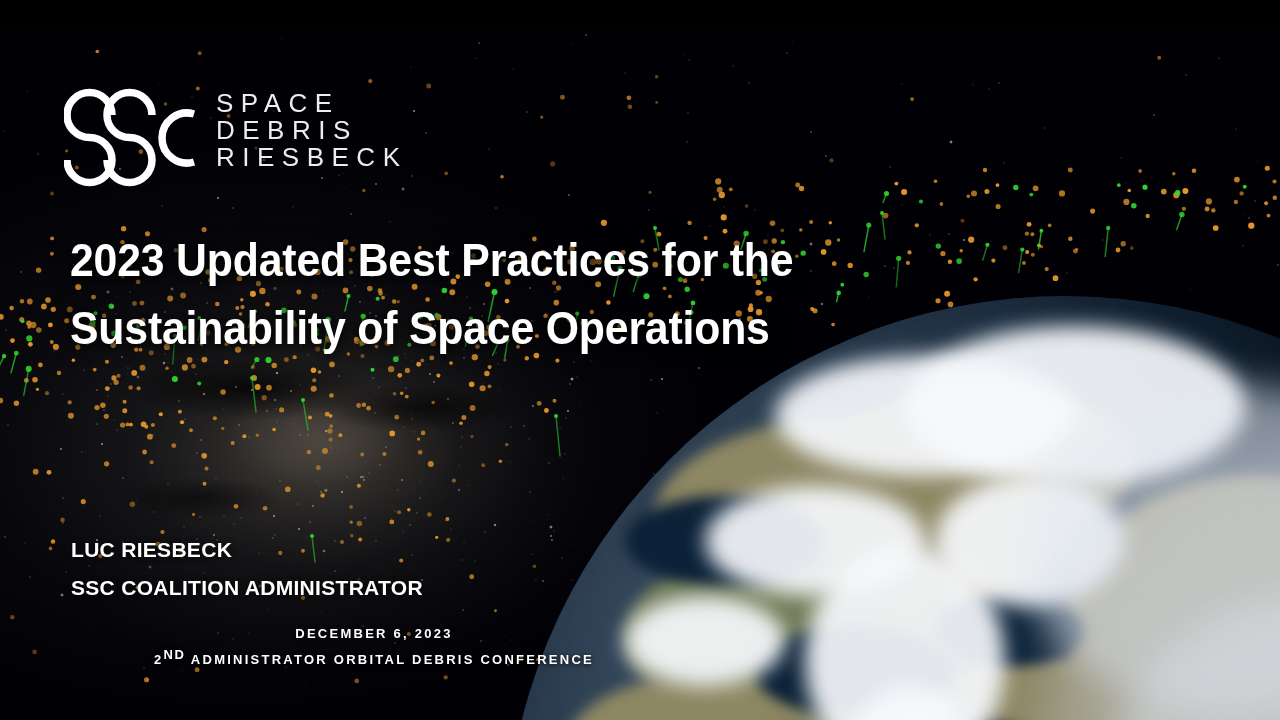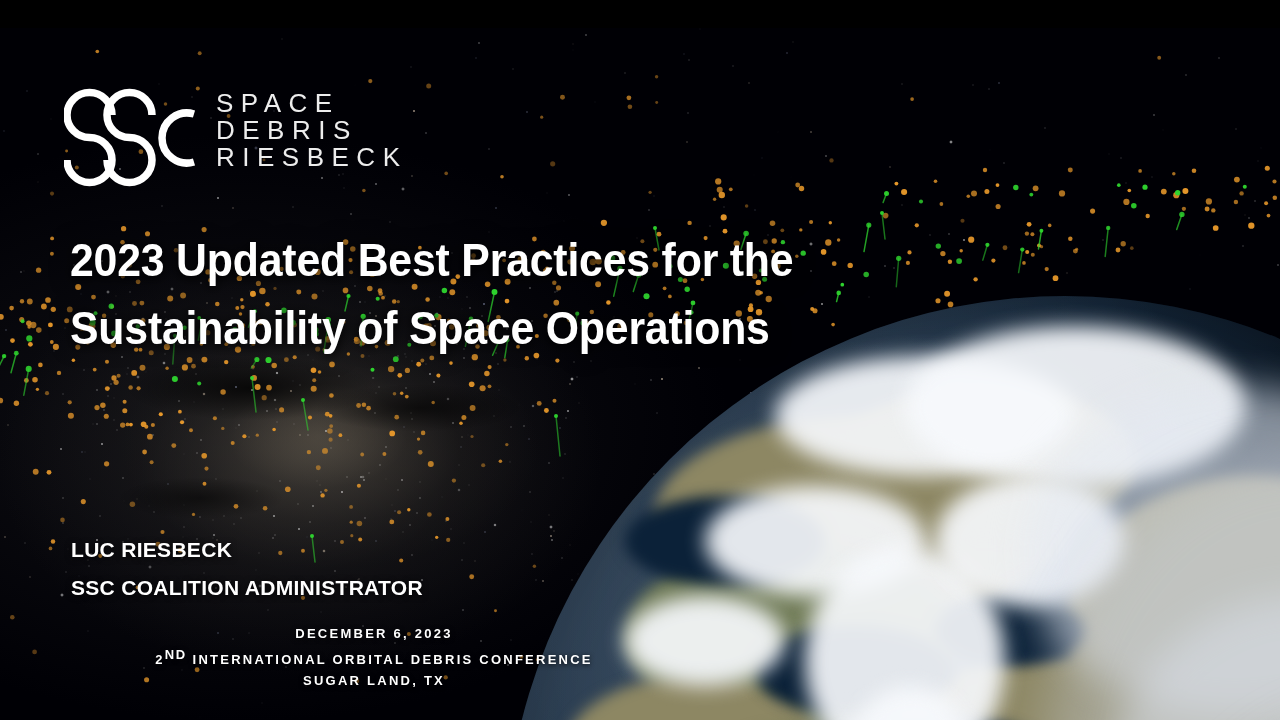--- a/index.html
+++ b/index.html
@@ -814,19 +814,18 @@
     <span class="line">Sustainability of Space Operations</span>
   </div>
 
   <div id="byline">
     <div class="name">LUC RIESBECK</div>
     <div class="role">SSC COALITION ADMINISTRATOR</div>
   </div>
 
   <div id="eventinfo">
     <div>DECEMBER 6, 2023</div>
-    <div><span>2</span><sup>ND</sup> <span>INTERNATIONAL ORBITAL DEBRIS CONFERENCE</span></div>
-    <div>SUGAR LAND, TX</div>
+    <div><span>2</span><sup>ND</sup> <span>ADMINISTRATOR ORBITAL DEBRIS CONFERENCE</span></div>
   </div>
 
   <div id="pagenum">1</div>
 
 </div>
 
 </body></html>

